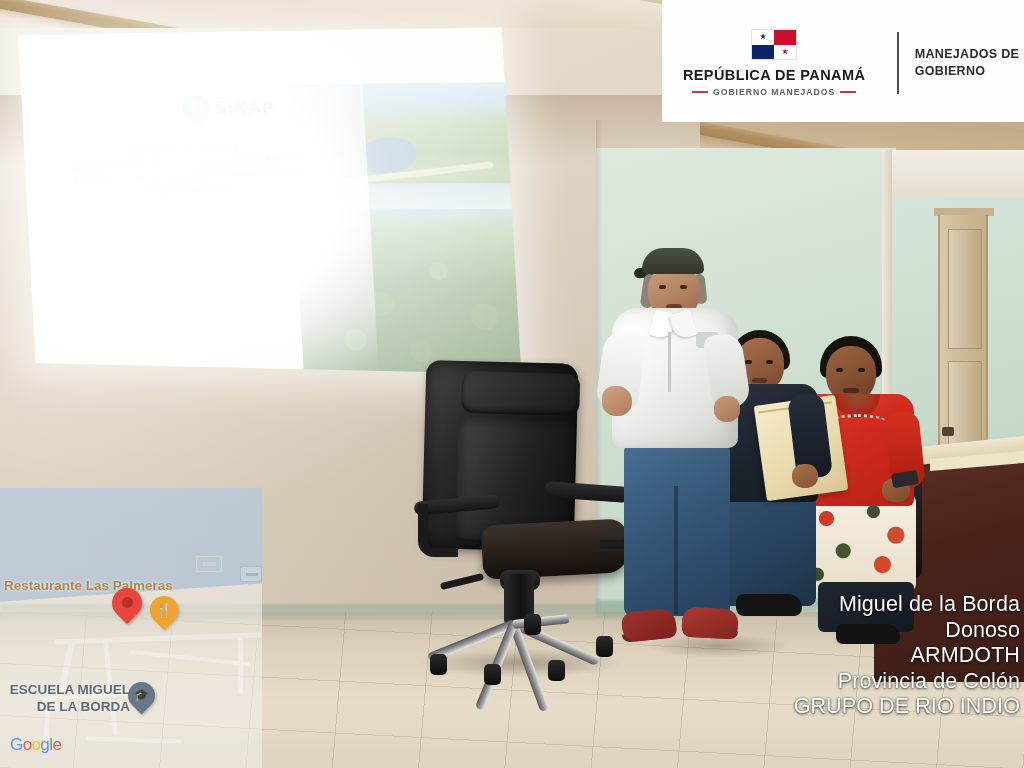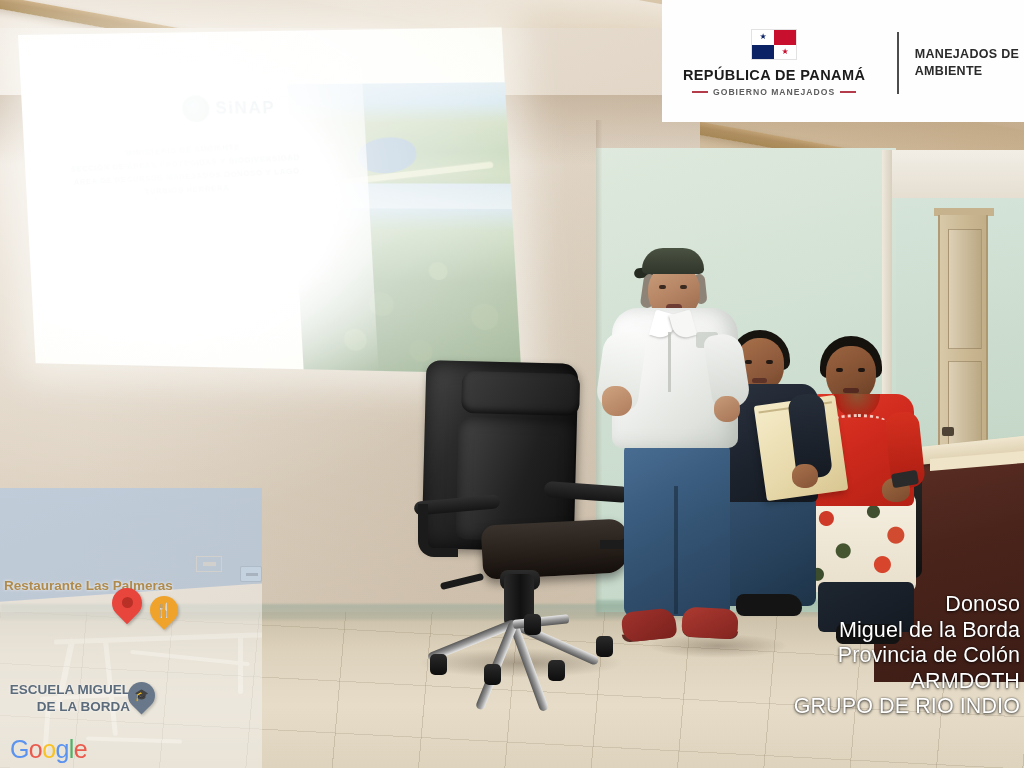--- a/index.html
+++ b/index.html
@@ -692,21 +692,21 @@
     background:#68788a; border-radius:50% 50% 50% 0;
     transform:rotate(-45deg);
     box-shadow:0 2px 3px rgba(0,0,0,.2);
   }
   .pin-school .glyph {
     position:absolute; left:0; top:1px; width:27px; text-align:center;
     font-size:12px; color:#fff; line-height:24px;
   }
   .g-logo {
     position:absolute; left:10px; top:735px; z-index:34;
-    font-size:25px; font-weight:400; letter-spacing:-.6px;
+    font-size:17px; font-weight:400; letter-spacing:-.6px;
     opacity:.85;
   }
   .g-logo span:nth-child(1){ color:#4285F4; }
   .g-logo span:nth-child(2){ color:#EA4335; }
   .g-logo span:nth-child(3){ color:#FBBC05; }
   .g-logo span:nth-child(4){ color:#4285F4; }
   .g-logo span:nth-child(5){ color:#34A853; }
   .g-logo span:nth-child(6){ color:#EA4335; }
 
   
@@ -889,21 +889,21 @@
         <div class="gov-title">REPÚBLICA DE PANAMÁ</div>
         <div class="gov-sub-row">
           <span class="gov-dash"></span>
           <span class="gov-sub">GOBIERNO MANEJADOS</span>
           <span class="gov-dash"></span>
         </div>
       </div>
       <div class="gov-div"></div>
       <div class="gov-right">
         <div>MANEJADOS DE</div>
-        <div>AMBIENTE</div>
+        <div>GOBIERNO</div>
       </div>
     </div>
   </div>
 
   <div class="map-overlay">
     <div class="map-water"></div>
     <div class="map-land"></div>
     <div class="map-building"></div>
     <div class="map-road r1"></div>
     <div class="map-road r2"></div>
@@ -935,20 +935,20 @@
   <div class="pin-school">
     <div class="body"></div>
     <div class="glyph">🎓</div>
   </div>
 
   <div class="g-logo">
     <span>G</span><span>o</span><span>o</span><span>g</span><span>l</span><span>e</span>
   </div>
 
   <div class="stamp">
+    <div>Miguel de la Borda</div>
     <div>Donoso</div>
-    <div>Miguel de la Borda</div>
+    <div>ARMDOTH</div>
     <div>Provincia de Colón</div>
-    <div>ARMDOTH</div>
     <div>GRUPO DE RIO INDIO</div>
   </div>
 
 </div>
 
 </body></html>

